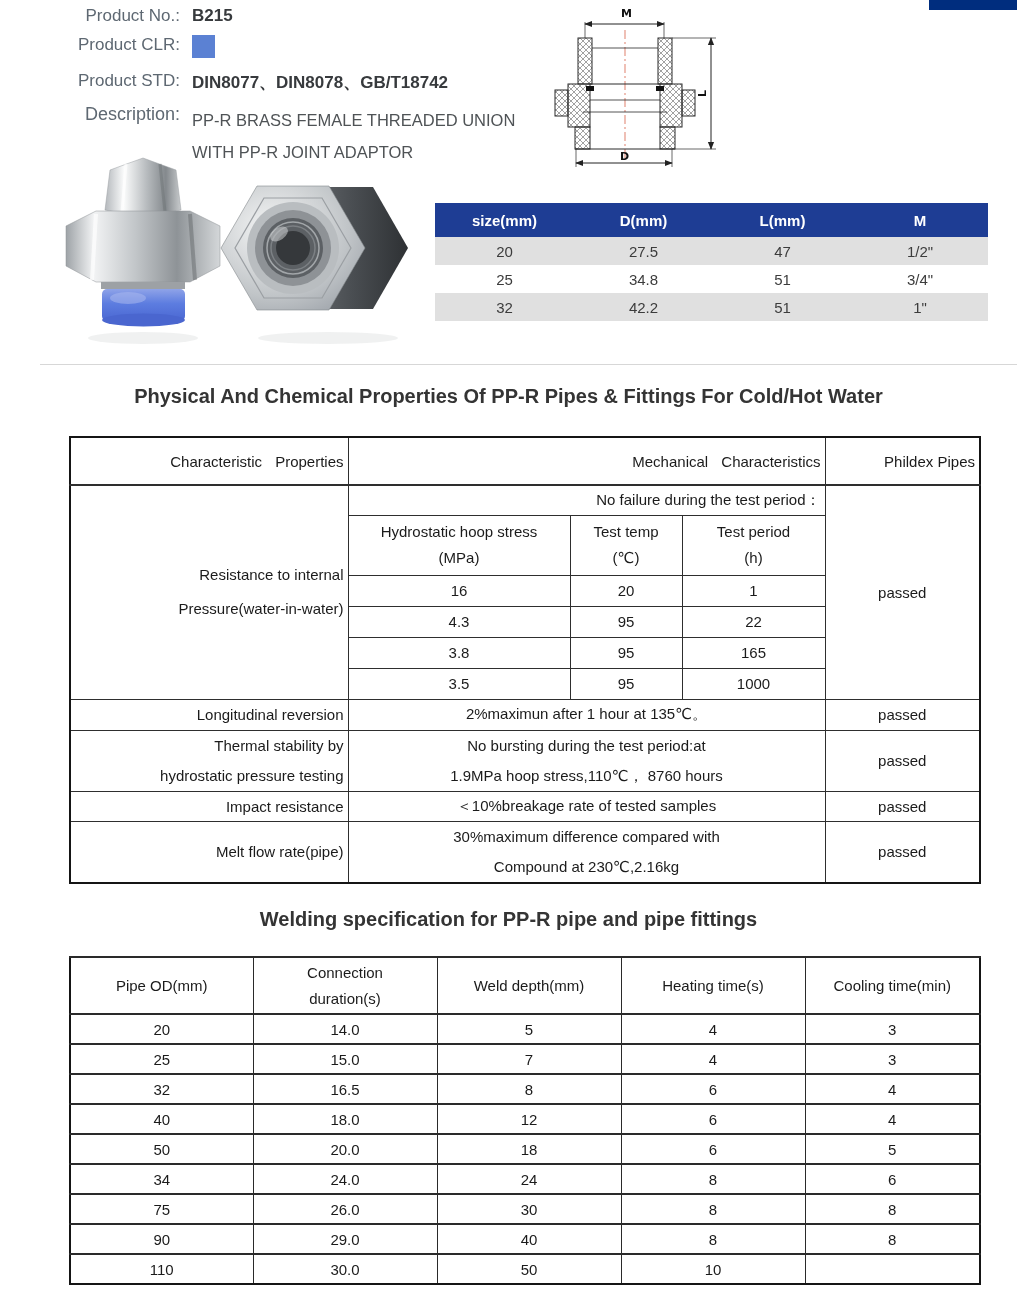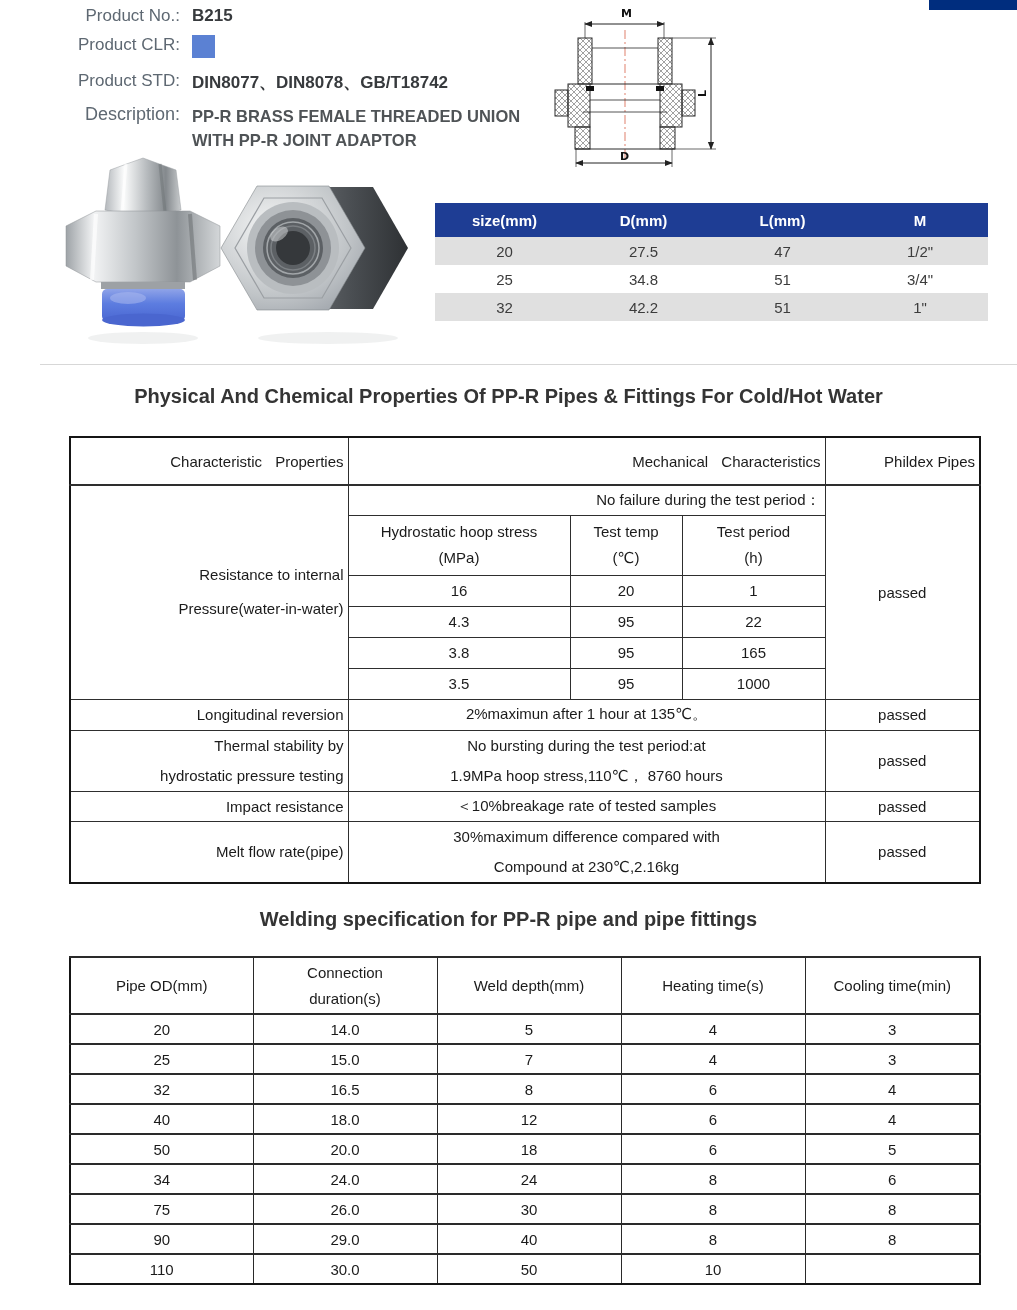--- a/index.html
+++ b/index.html
@@ -4,21 +4,21 @@
 <style>
   html,body{margin:0;padding:0;background:#ffffff;}
   #page{position:relative;width:1017px;height:1310px;background:#fff;overflow:hidden;
         font-family:"Liberation Sans","DejaVu Sans",sans-serif;}
 
   
   .info-row{position:absolute;left:56px;display:flex;align-items:flex-start;}
   .ilabel{display:inline-block;width:124px;text-align:right;color:#5e6872;font-size:17px;}
   .ival{margin-left:12px;}
   .vbold{font-weight:bold;color:#373a3d;font-size:17px;}
-  .vdesc{color:#4f5356;font-size:16.5px;line-height:24px;font-weight:bold;}
+  .vdesc{color:#4f5356;font-size:16.5px;line-height:32px;}
   .swatch{display:inline-block;width:23px;height:23px;margin-left:12px;}
 
   .corner-bar{position:absolute;left:929px;top:0;width:88px;height:10px;background:#002d7e;}
 
   .pre{white-space:pre-line;}
 
   
   .size-table{position:absolute;left:435px;top:203px;width:553px;border-collapse:collapse;
               table-layout:fixed;font-size:15px;}
   .size-table th{background:#1e3d94;color:#ffffff;font-weight:bold;height:32px;text-align:center;}

